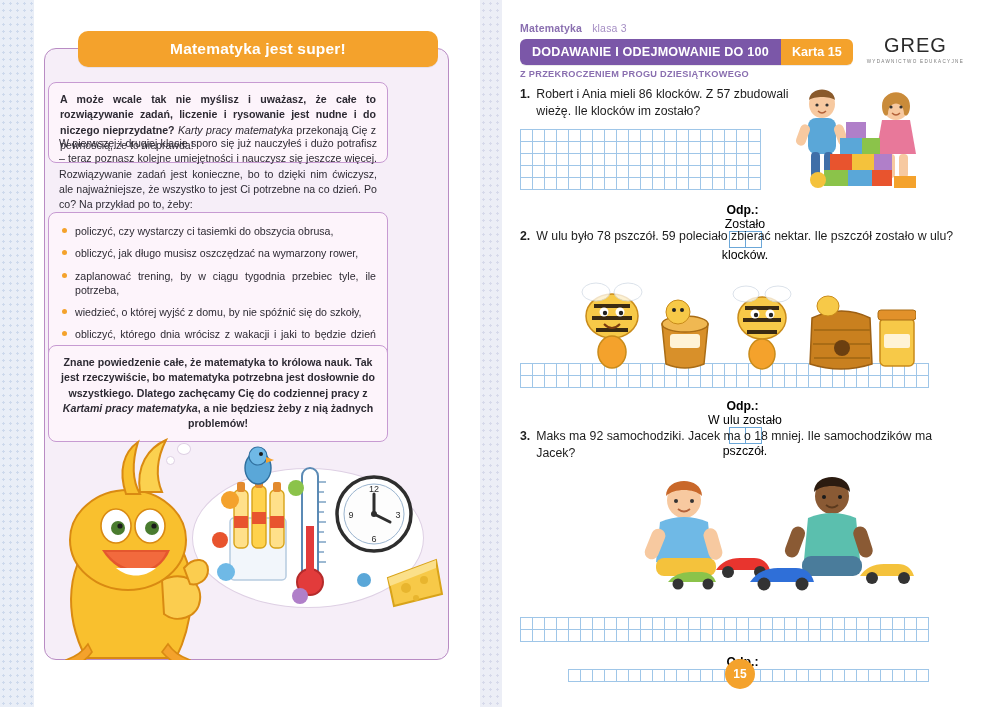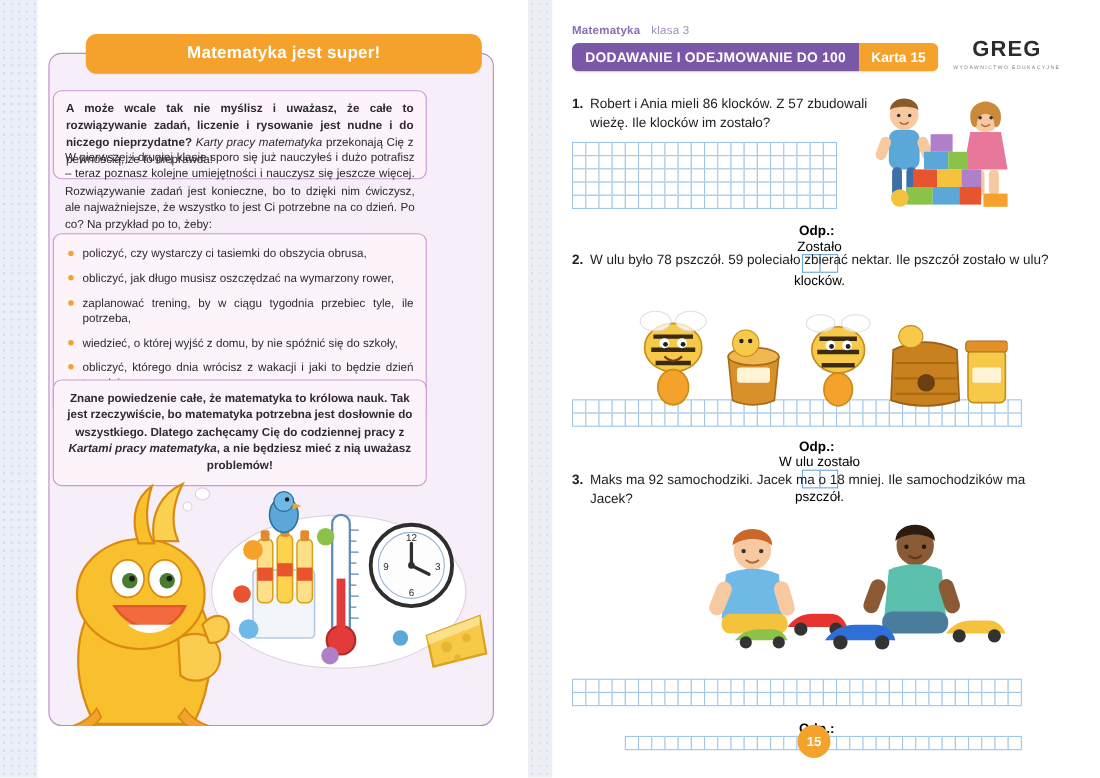--- a/index.html
+++ b/index.html
@@ -131,21 +131,21 @@
     background:#7b57a8; color:#fff; font-weight:bold; font-size:12.6px;
     padding:6px 12px; letter-spacing:.2px; display:flex; align-items:center;
   }
   .rp-titlebar .t-card {
     background:#f4a22c; color:#fff; font-weight:bold; font-size:12.6px;
     padding:6px 11px; display:flex; align-items:center;
   }
   .rp-sub { margin-top:4px; font-size:9.2px; color:#8a6fb0; font-weight:bold; letter-spacing:.3px; }
 
   .greg-logo { position:absolute; right:36px; top:34px; text-align:center; }
-  .greg-logo .g1 { font-size:20px; font-weight:bold; color:#2b2b2b; letter-spacing:1px; }
+  .greg-logo .g1 { font-size:20px; font-weight:normal; color:#2b2b2b; letter-spacing:1px; }
   .greg-logo .g2 { font-size:4.6px; color:#7a7a7a; letter-spacing:1.3px; margin-top:2px; }
 
   
   .task { position:absolute; left:40px; width:450px; }
   .task-head { display:flex; font-size:12.3px; color:#1d1d1d; line-height:1.35; }
   .task-num { font-weight:bold; margin-right:6px; }
   .task-text { }
 
   .ans-row { display:flex; align-items:center; font-size:12.3px; margin-top:6px;flex-direction:column; }
   .ans-label { font-weight:bold; margin-right:5px; }
@@ -197,21 +197,21 @@
       <ul class="lp-list">
         <li>policzyć, czy wystarczy ci tasiemki do obszycia obrusa,</li>
         <li>obliczyć, jak długo musisz oszczędzać na wymarzony rower,</li>
         <li>zaplanować trening, by w ciągu tygodnia przebiec tyle, ile potrzeba,</li>
         <li>wiedzieć, o której wyjść z domu, by nie spóźnić się do szkoły,</li>
         <li>obliczyć, którego dnia wrócisz z wakacji i jaki to będzie dzień tygodnia.</li>
       </ul>
     </div>
 
     <div class="lp-block b4">
-      <b>Znane powiedzenie całe, że matematyka to królowa nauk. Tak jest rzeczywiście, bo matematyka potrzebna jest dosłownie do wszystkiego. Dlatego zachęcamy Cię do codziennej pracy z </b><b><i>Kartami pracy matematyka</i></b><b>, a nie będziesz mieć z nią uważasz problemów!</b>
+      <b>Znane powiedzenie całe, że matematyka to królowa nauk. Tak jest rzeczywiście, bo matematyka potrzebna jest dosłownie do wszystkiego. Dlatego zachęcamy Cię do codziennej pracy z </b><b><i>Kartami pracy matematyka</i></b><b>, a nie będziesz żeby z nią żadnych problemów!</b>
     </div>
 
     <div class="mascot-wrap">
 
       <div class="dot" style="left:122px; top:26px; width:9px; height:9px;"></div>
       <div class="dot" style="left:133px; top:13px; width:14px; height:12px;"></div>
       <div class="thought-ellipse"></div>
 
       <svg class="art" style="left:0; top:0;" width="405" height="230" viewBox="0 0 405 230">
 
@@ -307,20 +307,21 @@
     <div class="right-band"></div>
 
     <div class="rp-head">
       <div class="rp-kicker">
         <span>Matematyka</span><span class="k2">klasa 3</span>
       </div>
       <div class="rp-titlebar">
         <div class="t-main">DODAWANIE I ODEJMOWANIE DO 100</div>
         <div class="t-card">Karta 15</div>
       </div>
+      <div class="rp-sub">Z PRZEKROCZENIEM PROGU DZIESIĄTKOWEGO</div>
     </div>
 
     <div class="greg-logo">
       <div class="g1">GREG</div>
       <div class="g2">WYDAWNICTWO EDUKACYJNE</div>
     </div>
 
     <div class="task" style="top:86px;">
       <div class="task-head">
         <span class="task-num">1.</span>

